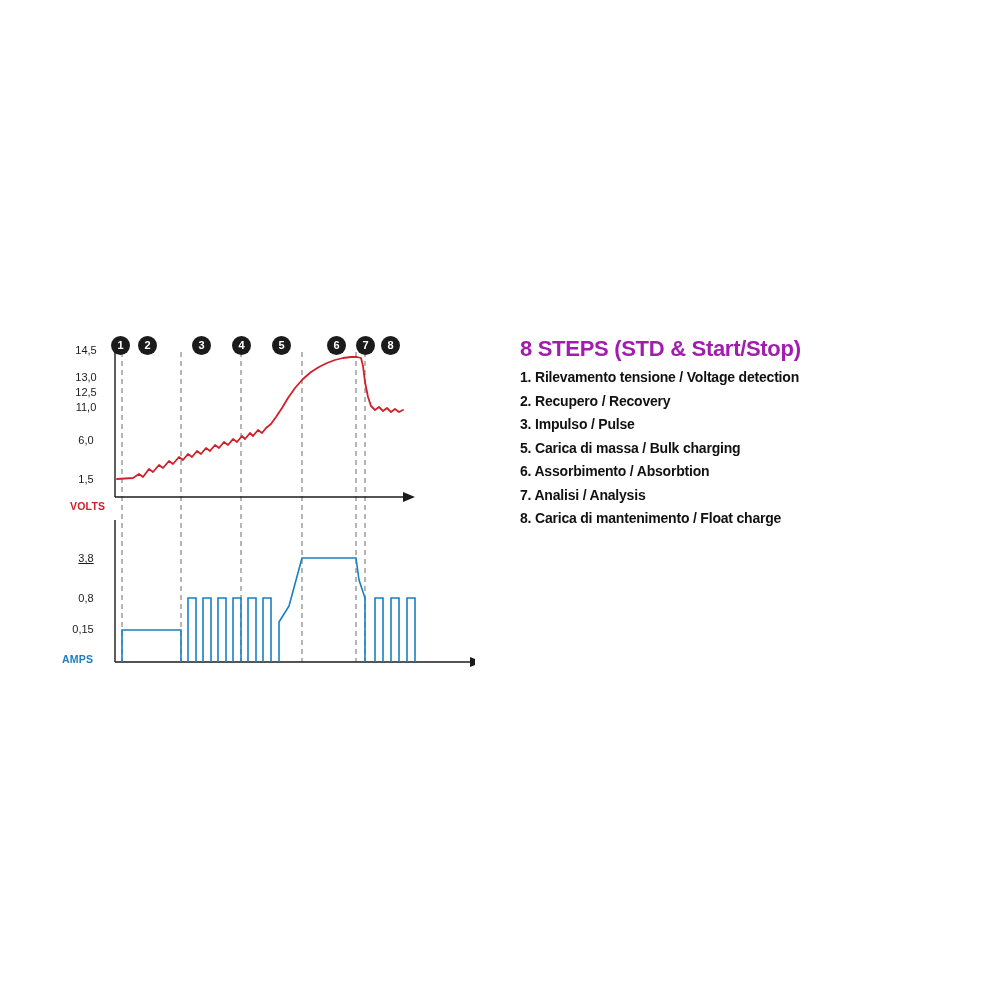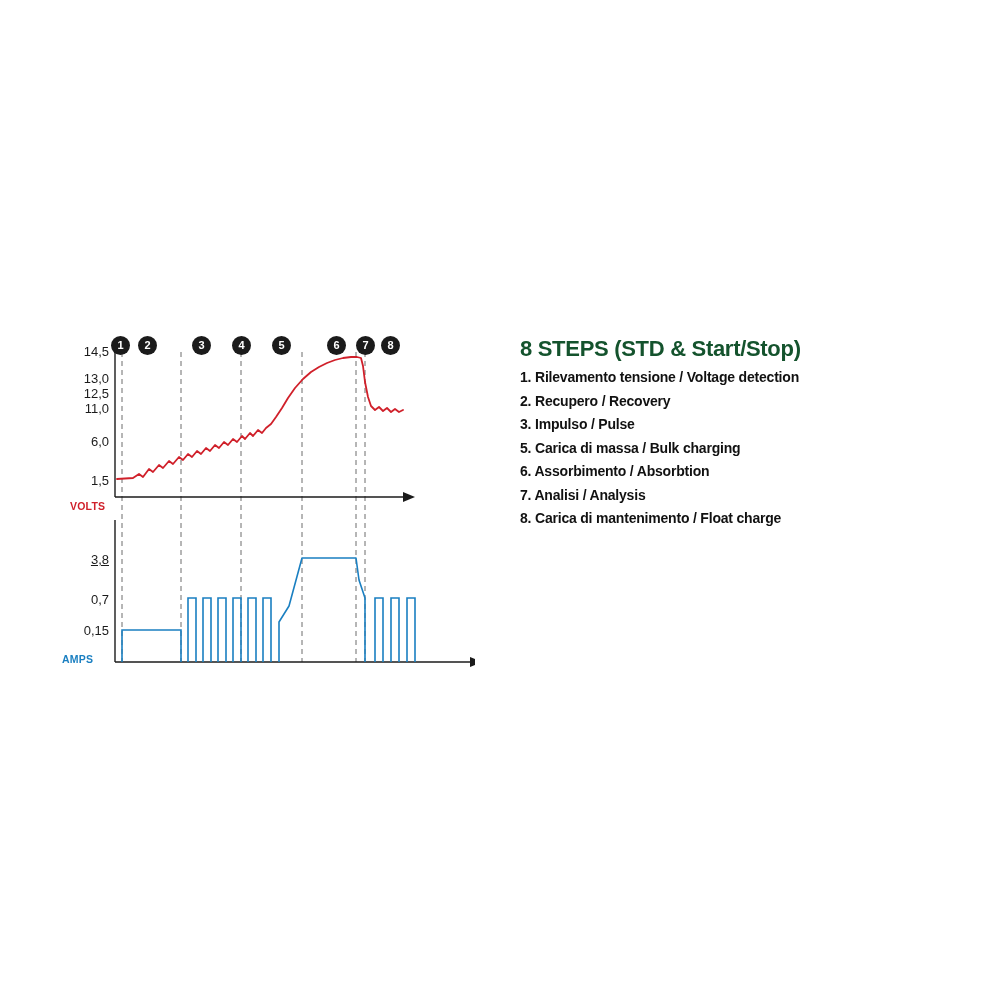--- a/index.html
+++ b/index.html
@@ -47,24 +47,24 @@
     font-size: 11px;
     font-weight: bold;
     line-height: 19px;
     text-align: center;
     font-family: "Liberation Sans", sans-serif;
   }
 
   
   .tick-label {
     position: absolute;
-    font-size: 13px;
+    font-size: 11px;
     color: #1b1b1b;
     font-family: "Liberation Sans", sans-serif;
-    text-align: right;
+    text-align: center;
     white-space: nowrap;
   }
 
   .axis-name {
     position: absolute;
     font-size: 10.5px;
     font-weight: bold;
     font-family: "Liberation Sans", sans-serif;
     letter-spacing: 0.2px;
     white-space: nowrap;
@@ -76,21 +76,21 @@
   #legend-panel {
     position: absolute;
     left: 520px;
     top: 336px;
     width: 440px;
   }
   #legend-title {
     font-family: "Liberation Sans", sans-serif;
     font-weight: bold;
     font-size: 22px;
-    color: #14532d;
+    color: #a21caf;
     letter-spacing: -0.3px;
     margin: 0 0 4px 0;
     white-space: nowrap;
   }
   .legend-item {
     font-family: "Liberation Sans", sans-serif;
     font-weight: bold;
     font-size: 14px;
     color: #111111;
     letter-spacing: -0.2px;
@@ -169,21 +169,21 @@
     <div class="step-badge" style="left:326px; top:6px;">8</div>
 
     <div class="tick-label" style="left:8px;  top:14px; width:46px;">14,5</div>
     <div class="tick-label" style="left:8px;  top:41px; width:46px;">13,0</div>
     <div class="tick-label" style="left:8px;  top:56px; width:46px;">12,5</div>
     <div class="tick-label" style="left:8px;  top:71px; width:46px;">11,0</div>
     <div class="tick-label" style="left:8px;  top:104px; width:46px;">6,0</div>
     <div class="tick-label" style="left:8px;  top:143px; width:46px;">1,5</div>
 
     <div class="tick-label" style="left:8px;  top:222px; width:46px;text-decoration:underline;">3,8</div>
-    <div class="tick-label" style="left:8px;  top:262px; width:46px;">0,7</div>
+    <div class="tick-label" style="left:8px;  top:262px; width:46px;">0,8</div>
     <div class="tick-label" style="left:2px;  top:293px; width:52px;">0,15</div>
 
     <div class="axis-name volts" style="left:15px; top:170px;">VOLTS</div>
     <div class="axis-name amps" style="left:7px; top:323px;">AMPS</div>
   </div>
 
   <div id="legend-panel">
     <div id="legend-title">8 STEPS (STD &amp; Start/Stop)</div>
     <div class="legend-item">1. Rilevamento tensione / Voltage detection</div>
     <div class="legend-item">2. Recupero / Recovery</div>

